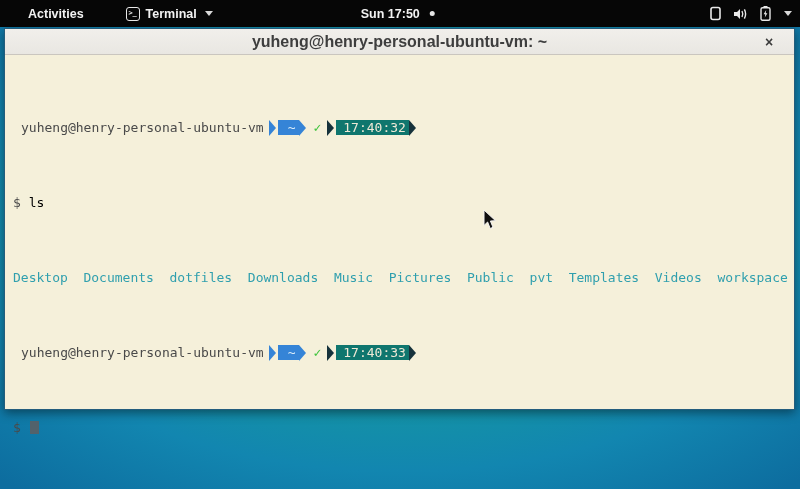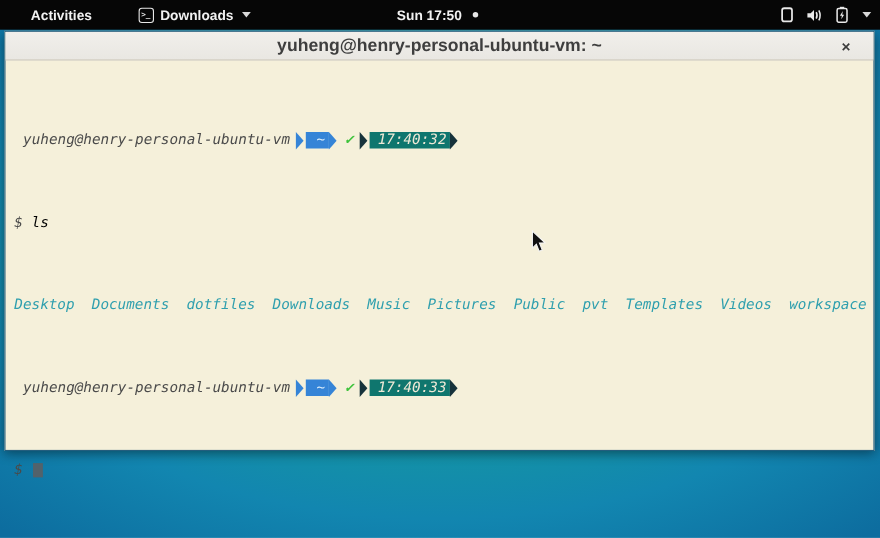--- a/index.html
+++ b/index.html
@@ -17,21 +17,21 @@
   .sysicons { position:absolute; right:8px; top:0; height:27px; display:flex; align-items:center; gap:11px; }
   .sysicons svg { display:block; }
 
   
   .window { position:absolute; left:4px; top:28px; width:791px; height:382px; border:1px solid #235d7d; background:#f5f0da; box-shadow:0 3px 10px rgba(0,0,0,0.45); z-index:10; }
   .titlebar { height:26px; background:linear-gradient(#f1efeb, #e9e7e2); border-bottom:1px solid #cac6bf; display:flex; align-items:center; justify-content:center; position:relative; }
   .titlebar .title { font-size:16px; font-weight:bold; color:#3e3e3e; }
   .close-btn { position:absolute; right:14px; top:0; height:26px; width:22px; display:flex; align-items:center; justify-content:center; color:#3b3b3b; font-size:14px; font-weight:bold; cursor:default; }
 
   .term { font-family:"DejaVu Sans Mono", monospace; font-size:13px; line-height:15px; color:#4a4a4a; padding:5px 0 0 8px; white-space:pre; }
-  .row { display:flex; align-items:center; height:15px; white-space:pre;font-style:italic; }
+  .row { display:flex; align-items:center; height:15px; white-space:pre; }
 
   
   .pl-user { color:#4a4a4a; padding-left:8px; }
   .seg { display:inline-flex; align-items:center; height:15px; }
   .tri { width:0; height:0; border-top:8px solid transparent; border-bottom:8px solid transparent; }
   .tri-blue { border-left:7px solid #3584d7; }
   .tri-dark { border-left:7px solid #16323b; }
   .gap2 { width:2px; }
   .body-blue { background:#3584d7; color:#d9ecfa; height:15px; display:inline-flex; align-items:center; padding:0 4px 0 10px; }
   .body-dark { background:#0f766e; color:#efe9d6; height:15px; display:inline-flex; align-items:center; padding:0 3px 0 7px; }
@@ -49,21 +49,21 @@
 <body>
 
 <div class="stage">
 
   <div class="topbar">
     <div class="activities">
       <span>Activities</span>
     </div>
     <div class="appmenu">
       <span class="term-glyph">&gt;_</span>
-      <span>Downloads</span>
+      <span>Terminal</span>
       <span class="caret-down"></span>
     </div>
     <div class="clock-wrap">
       <span>Sun 17:50</span>
       <span class="notif-dot"></span>
     </div>
     <div class="sysicons">
       <svg width="13" height="15" viewBox="0 0 13 15">
         <rect x="2" y="1.5" width="9" height="12" rx="2" fill="none" stroke="#e8e8e8" stroke-width="1.6"></rect>
       </svg>

